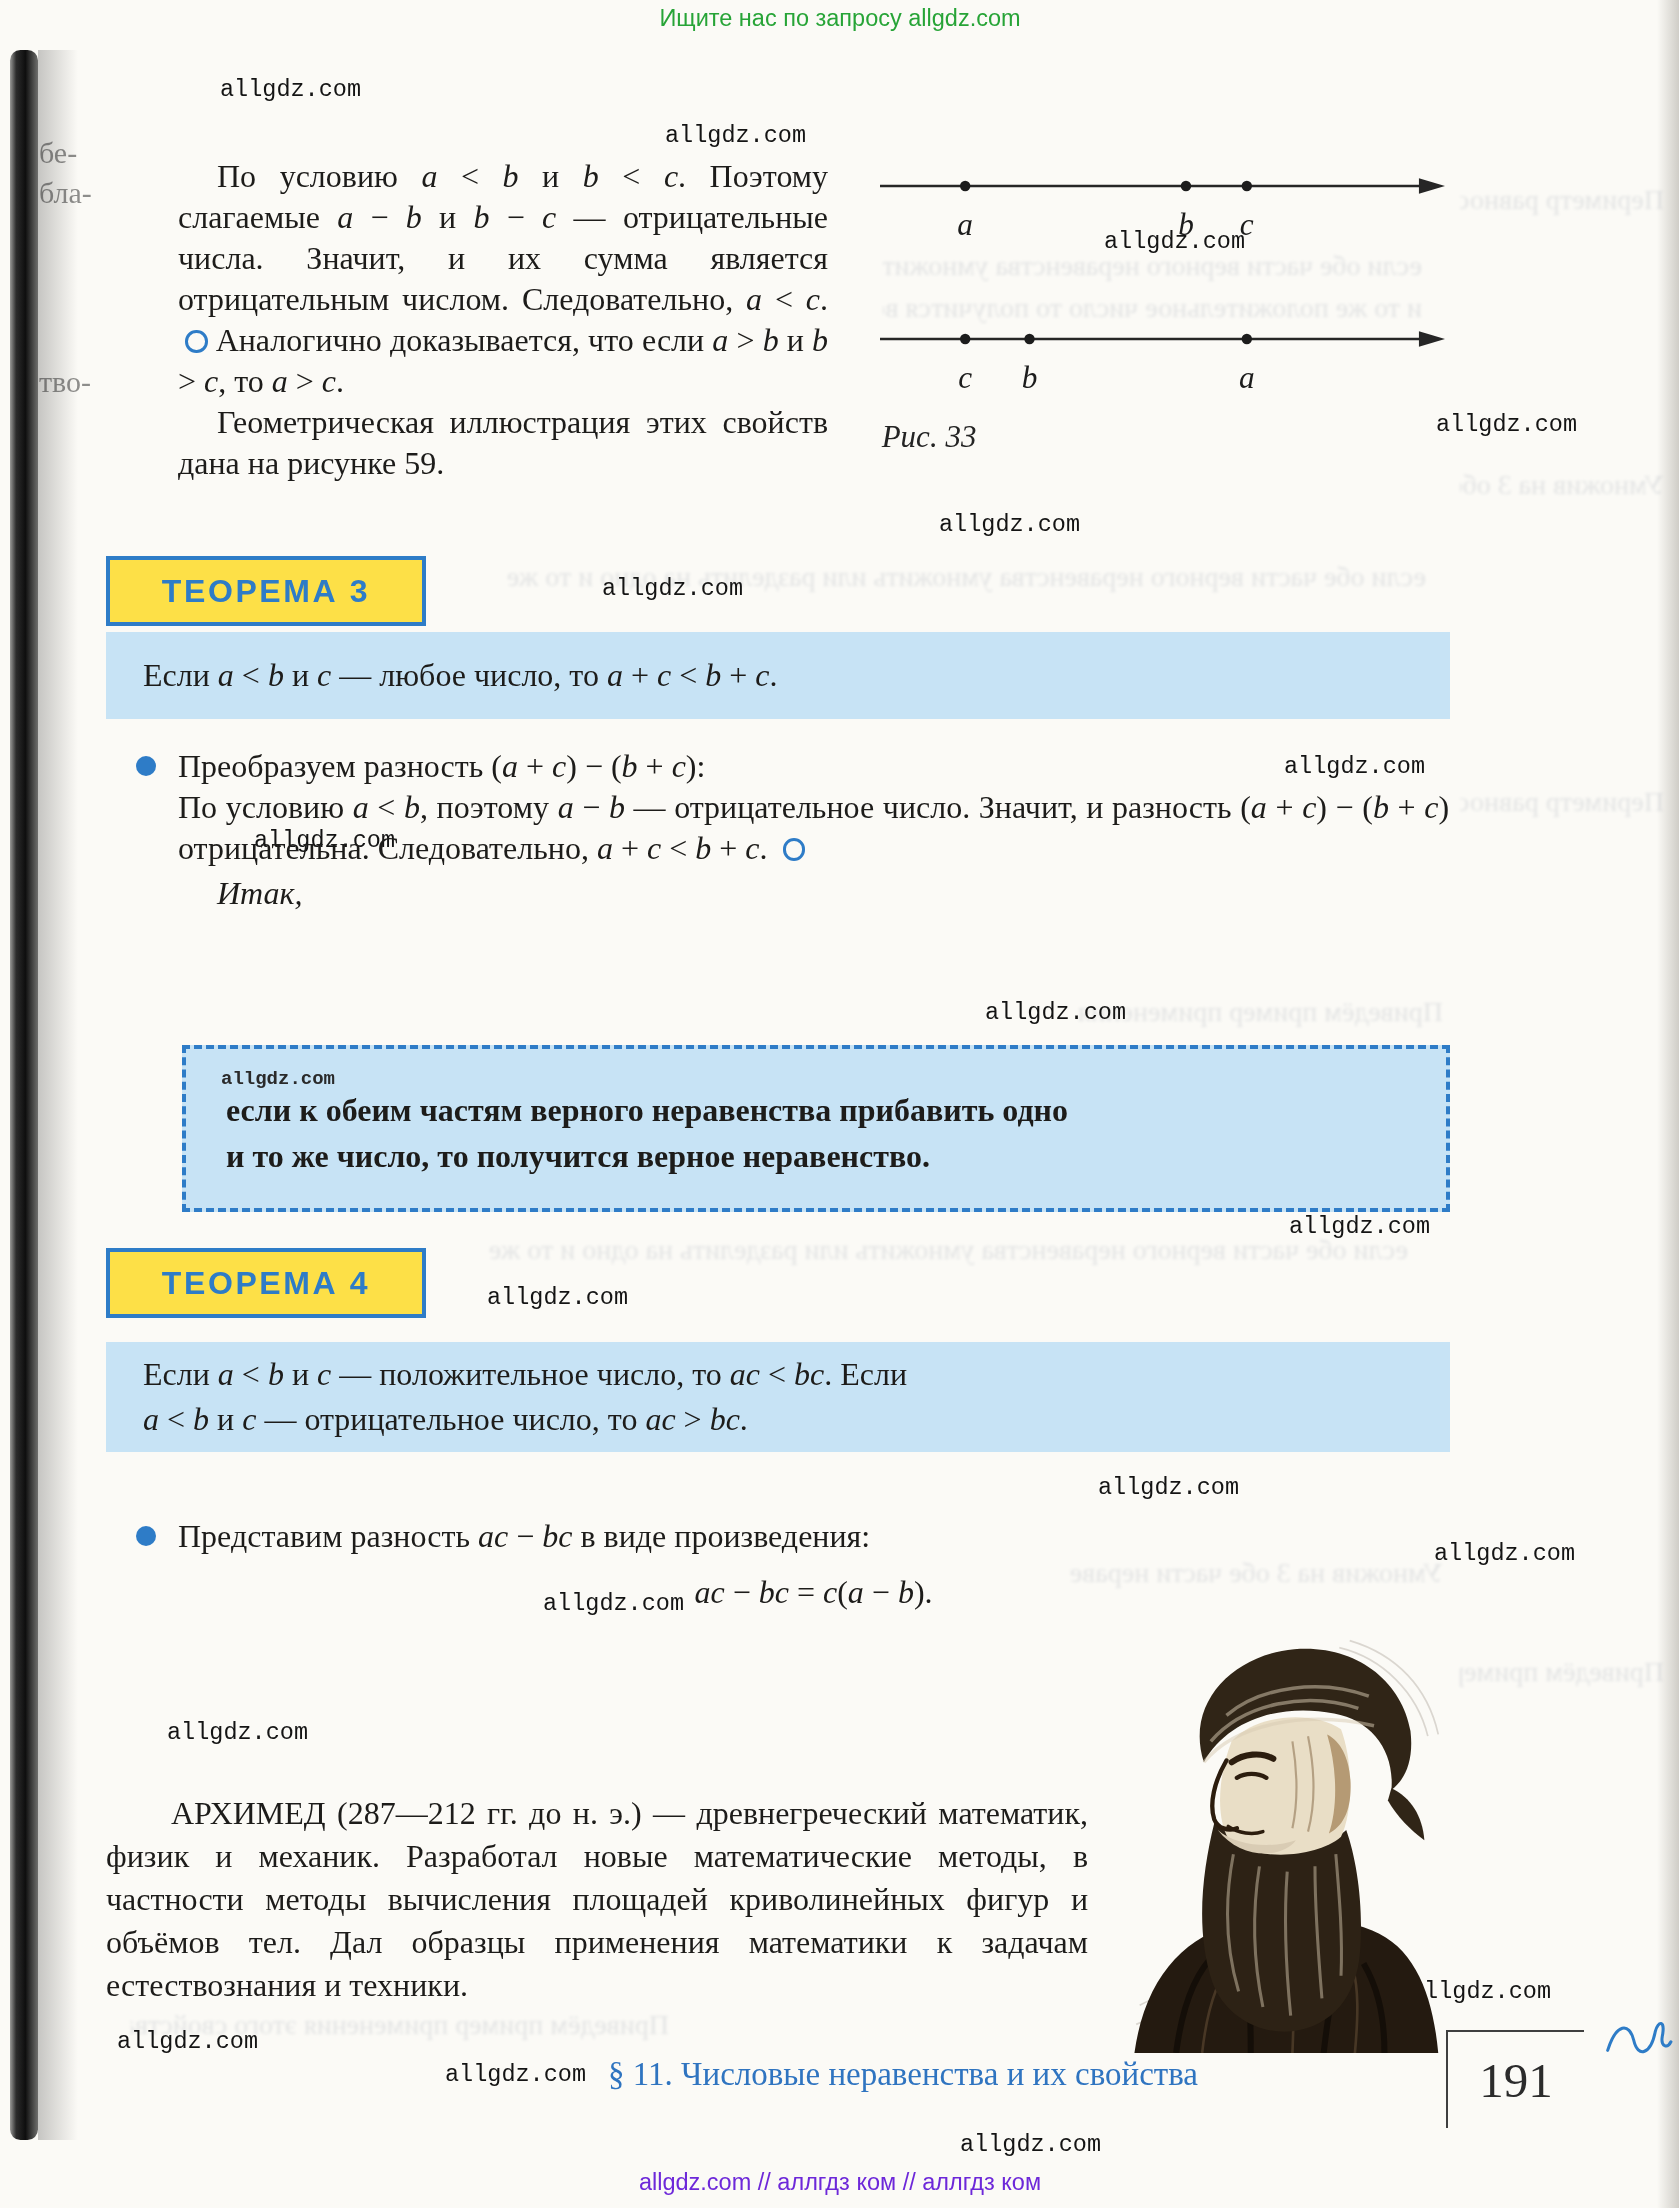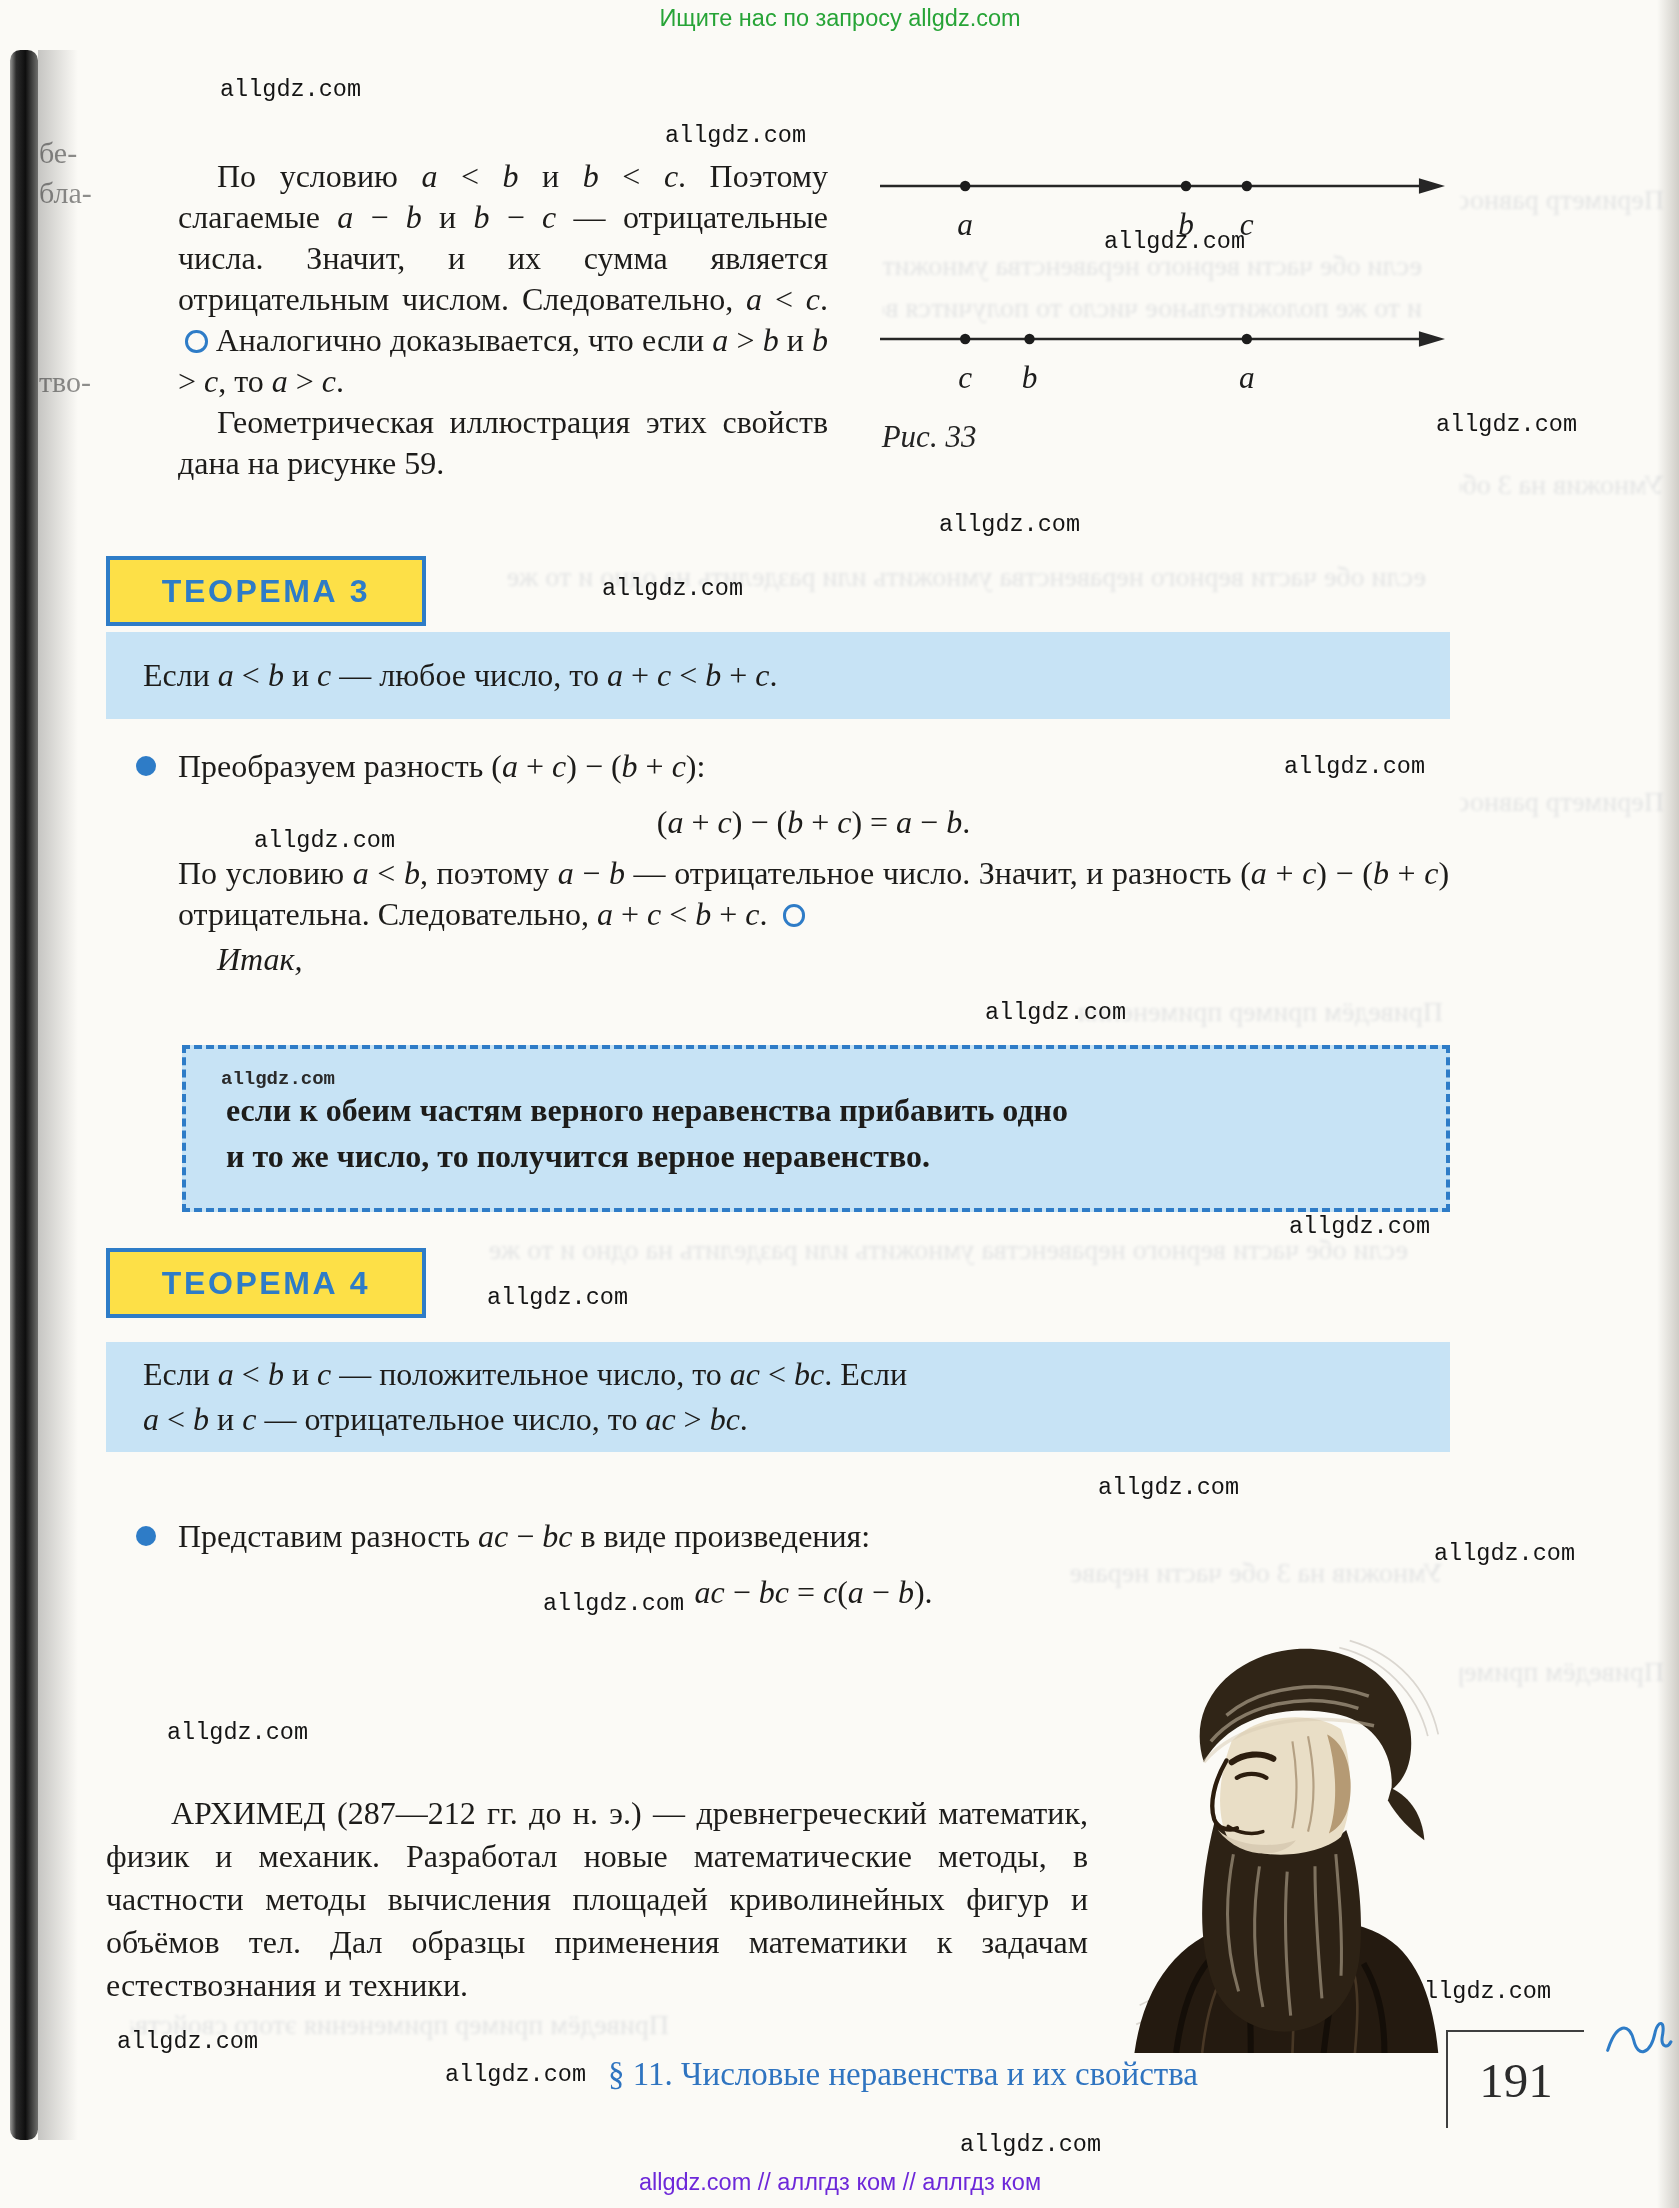--- a/index.html
+++ b/index.html
@@ -130,21 +130,20 @@
   <div class="thm-box" style="top:556px">
     <span>ТЕОРЕМА 3</span>
   </div>
   <div class="thm-band" style="top:632px;height:87px">
     <div class="thm-text">Если <i>a</i> &lt; <i>b</i> и <i>c</i> — любое число, то <i>a</i> + <i>c</i> &lt; <i>b</i> + <i>c</i>.</div>
   </div>
 
   <div class="proof" style="top:746px">
     <span class="bullet"></span>
     <div>Преобразуем разность (<i>a</i> + <i>c</i>) − (<i>b</i> + <i>c</i>):</div>
-    <div class="eq">(<i>a</i> + <i>c</i>) − (<i>b</i> + <i>c</i>) = <i>a</i> − <i>b</i>.</div>
     <p class="just">По условию <i>a</i> &lt; <i>b</i>, поэтому <i>a</i> − <i>b</i> — отрицательное число. Значит, и разность (<i>a</i> + <i>c</i>) − (<i>b</i> + <i>c</i>) отрицательна. Следовательно, <i>a</i> + <i>c</i> &lt; <i>b</i> + <i>c</i>. <span class="pcirc"></span></p>
     <div class="indent">Итак,</div>
   </div>
 
   <div class="rule-box">
     <span class="wm wm-sm" style="left:35px;top:7px">allgdz.com</span>
     <div class="preline">если к обеим частям верного неравенства прибавить одно
 и то же число, то получится верное неравенство.</div>
   </div>
 

